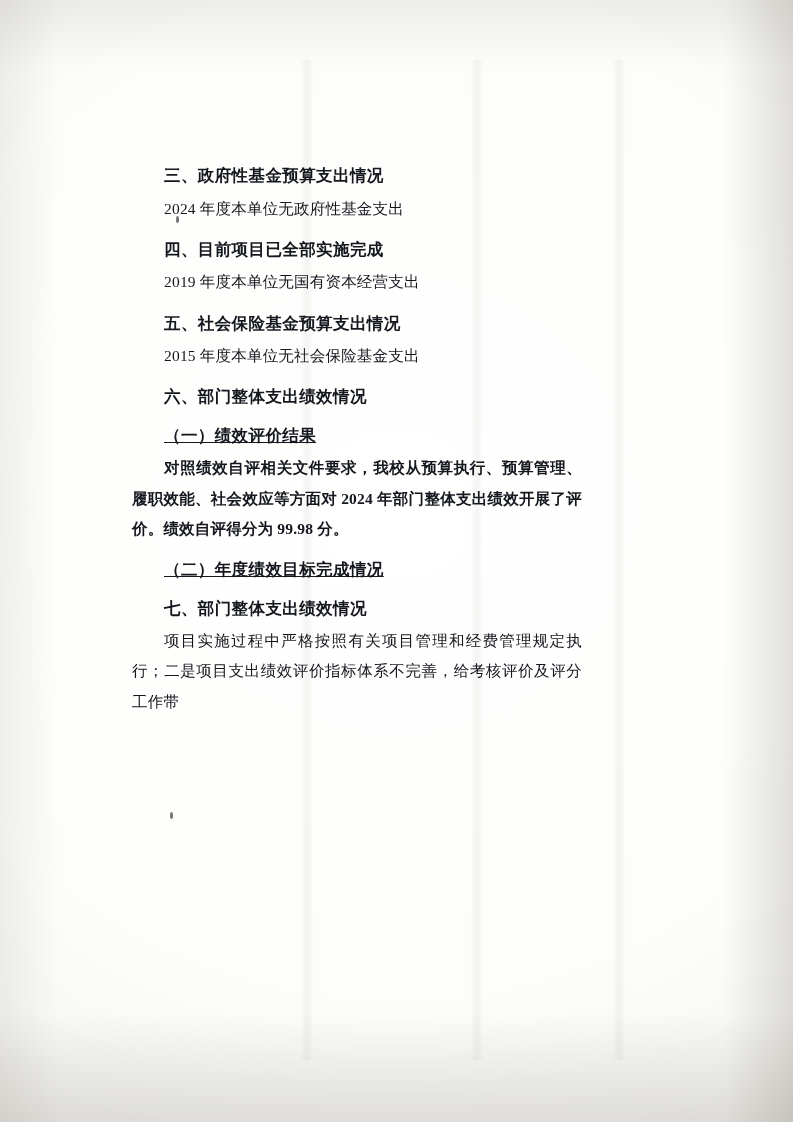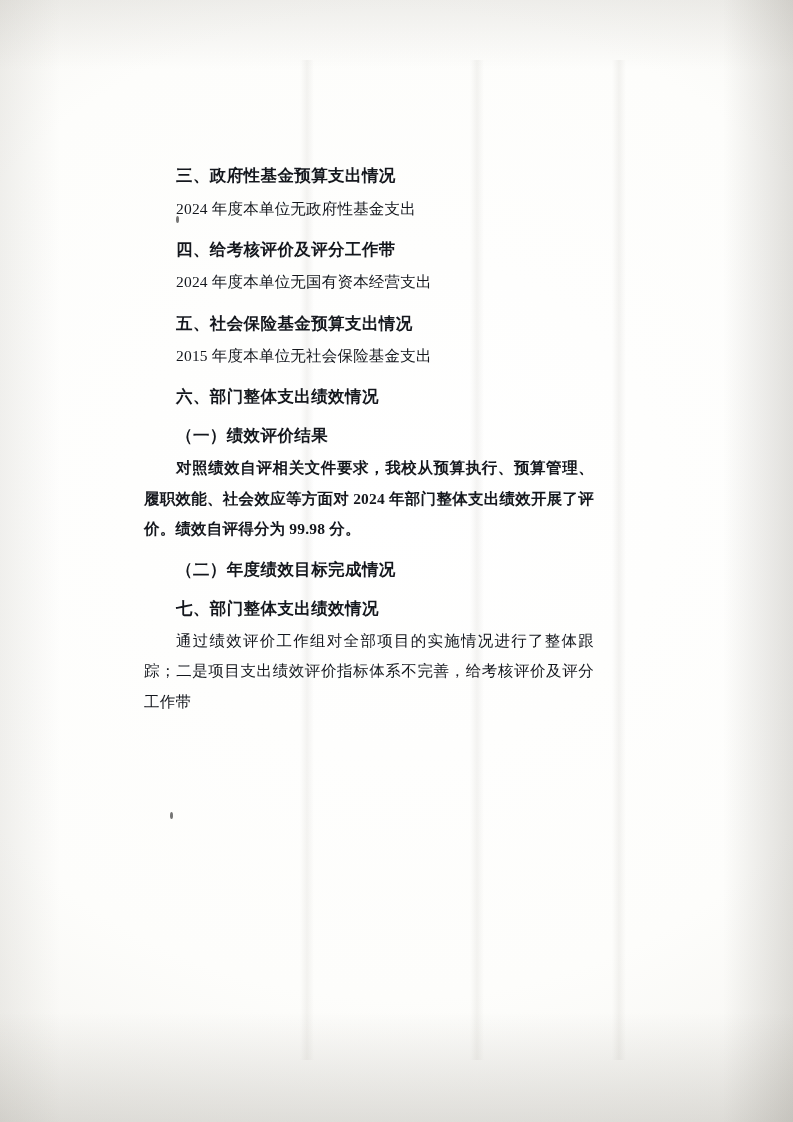--- a/index.html
+++ b/index.html
@@ -67,36 +67,37 @@
     top: 60px;
     height: 1000px;
     width: 14px;
     pointer-events: none;
     background: linear-gradient(to right, rgba(150,145,135,0.00), rgba(150,145,135,0.10), rgba(150,145,135,0.00));
   }
 
   
   #doc-body {
     position: absolute;
-    left: 144px;
+    left: 132px;
     top: 150px;
     width: 450px;
     color: #13161c;
   }
 
   .heading {
     font-weight: bold;
     font-size: 16.5px;
     line-height: 1.55;
     letter-spacing: 0.4px;
     margin: 13px 0 5px 0;
     text-indent: 32px;
   }
   .heading.sub {
     text-indent: 32px;
+    text-decoration: underline;
   }
   .para {
     font-size: 15.5px;
     line-height: 1.95;
     letter-spacing: 0.2px;
     margin: 2px 0 6px 0;
     text-indent: 32px;
     text-align: justify;
     text-justify: inter-ideograph;
   }
@@ -137,30 +138,30 @@
   <div class="crease" style="left:612px;"></div>
 
   <div class="mark" style="left:176px; top:216px; width:3px; height:7px;"></div>
   <div class="mark" style="left:170px; top:812px; width:3px; height:7px;"></div>
 
   <div id="doc-body">
 
     <div class="heading">三、政府性基金预算支出情况</div>
     <div class="para short">2024 年度本单位无政府性基金支出</div>
 
-    <div class="heading">四、给考核评价及评分工作带</div>
-    <div class="para short">2024 年度本单位无国有资本经营支出</div>
+    <div class="heading">四、目前项目已全部实施完成</div>
+    <div class="para short">2019 年度本单位无国有资本经营支出</div>
 
     <div class="heading">五、社会保险基金预算支出情况</div>
     <div class="para short">2015 年度本单位无社会保险基金支出</div>
 
     <div class="heading">六、部门整体支出绩效情况</div>
 
     <div class="heading sub">（一）绩效评价结果</div>
     <div class="para block">对照绩效自评相关文件要求，我校从预算执行、预算管理、履职效能、社会效应等方面对 2024 年部门整体支出绩效开展了评价。绩效自评得分为 99.98 分。</div>
 
     <div class="heading sub">（二）年度绩效目标完成情况</div>
 
     <div class="heading">七、部门整体支出绩效情况</div>
-    <div class="para">通过绩效评价工作组对全部项目的实施情况进行了整体跟踪；二是项目支出绩效评价指标体系不完善，给考核评价及评分工作带</div>
+    <div class="para">项目实施过程中严格按照有关项目管理和经费管理规定执行；二是项目支出绩效评价指标体系不完善，给考核评价及评分工作带</div>
 
   </div>
 </div>
 
 </body></html>

